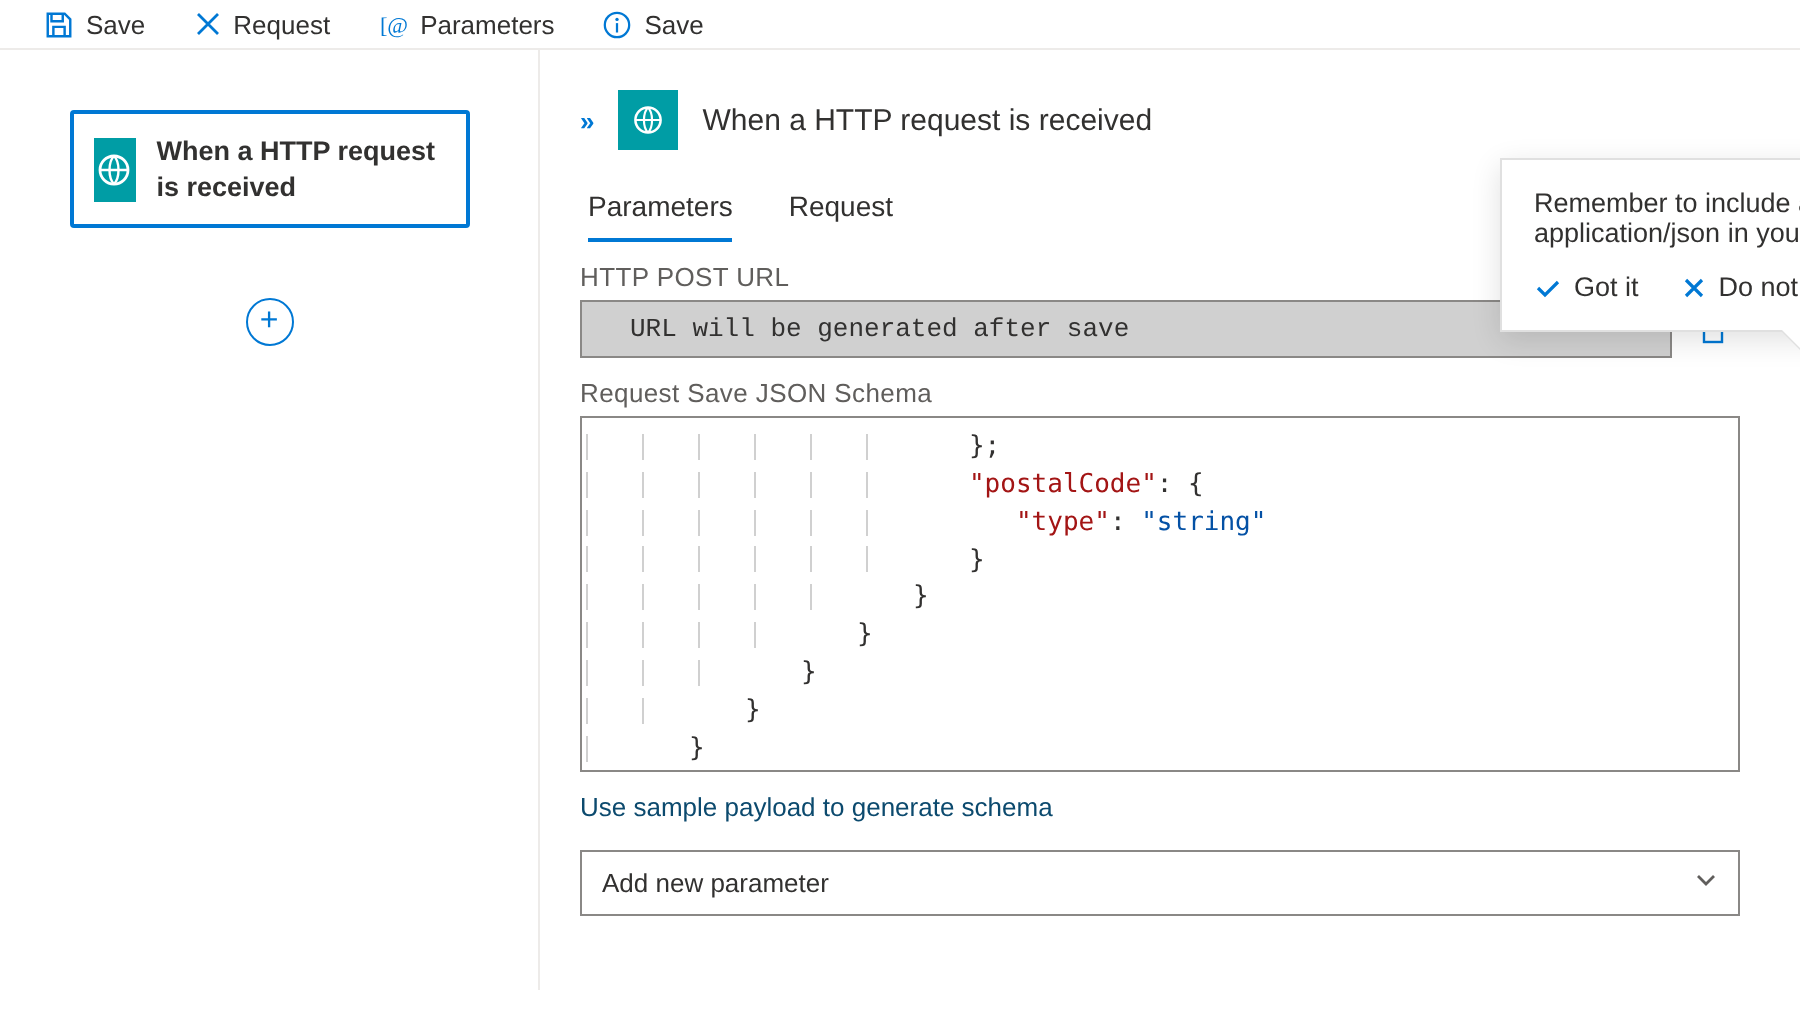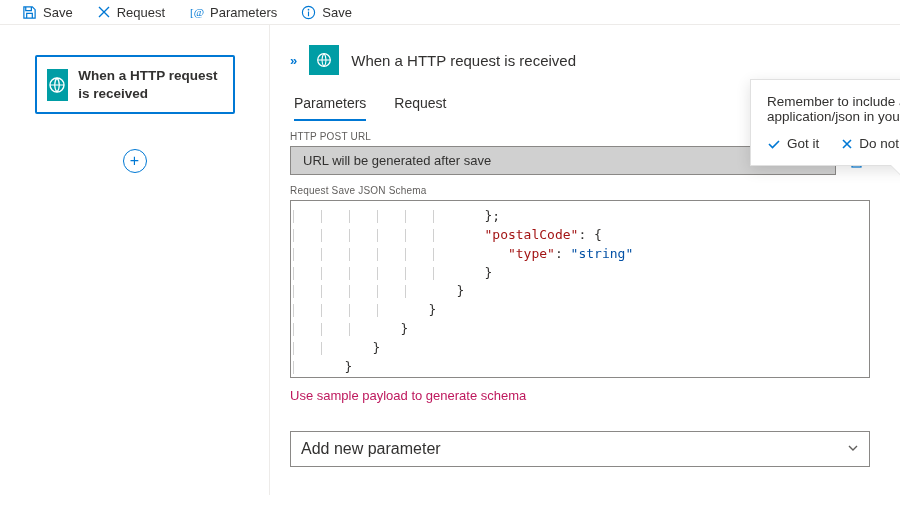--- a/index.html
+++ b/index.html
@@ -77,55 +77,56 @@
   .collapse-ic { color:#0078d4; font-weight:bold; cursor:pointer; }
   .panel-header .title { font-size: 15px; }
   .tabs {
     display: flex;
     gap: 28px;
     margin-bottom: 8px;
     padding-left: 4px;
   }
   .tab { padding: 8px 0; cursor:pointer; font-size:14px; }
   .tab.active { border-bottom: 2px solid #0078d4; font-weight:400; }
-  .field-label { font-size: 10px; color:#605e5c; margin: 10px 0 4px; letter-spacing:.2px;}
+  .field-label { font-size: 13px; color:#605e5c; margin: 10px 0 4px; letter-spacing:.2px;}
   .url-row { display:flex; align-items:stretch; gap:6px; }
   .url-box {
     flex:1;
     border:1px solid #8a8886;
     background:#d0d0d0;
-    padding:6px 12px;
+    padding:6px 24px;
     font-size:13px;
     color:#323130;
+    font-family:Liberation Mono, monospace;
   }
   .copy-btn { width:28px; display:flex; align-items:center; justify-content:center; color:#0078d4; cursor:pointer; }
   .schema-box {
     border:1px solid #8a8886;
     height:178px;
     padding:6px 2px;
     overflow:auto;
     background:#fff;
     font-family: Consolas, monospace;
     font-size:13px;
     line-height:1.45;
   }
   .schema-box pre { margin:0; }
   .gut { display:inline-block; border-left:1px solid #d0d0d0; width:28px; height:1em; vertical-align:middle;}
   .k { color:#a31515; }
   .v { color:#0451a5; }
   .end-hl { background:#e5e5e5; display:inline-block; padding:0 2px;}
-  .link { color:#be185d; font-size:13px; cursor:pointer; margin:10px 0 28px; display:inline-block;}
+  .link { color:#0c4a6e; font-size:13px; cursor:pointer; margin:10px 0 14px; display:inline-block;}
   .add-param {
     border:1px solid #8a8886;
     padding:8px 10px;
     display:flex;
     justify-content:space-between;
     align-items:center;
     cursor:pointer;
-    font-size:16px;
+    font-size:13px;
   }
   .callout {
     position:absolute;
     top:54px;
     left:480px;
     width:370px;
     background:#fff;
     border:1px solid #e0e0e0;
     box-shadow:0 4px 14px rgba(0,0,0,.12);
     padding:14px 16px;

